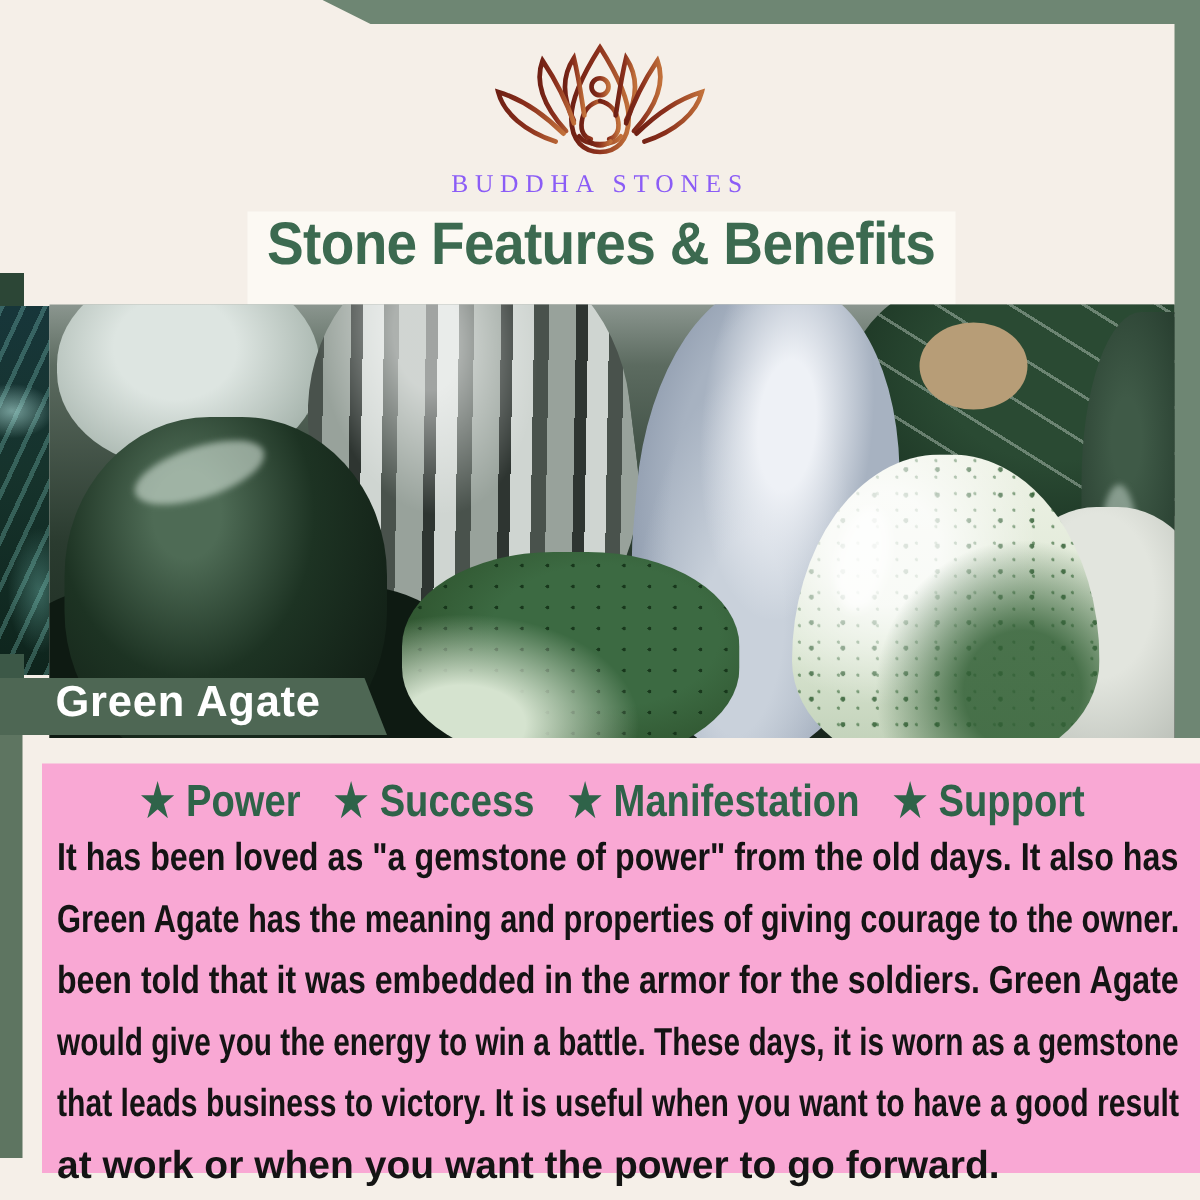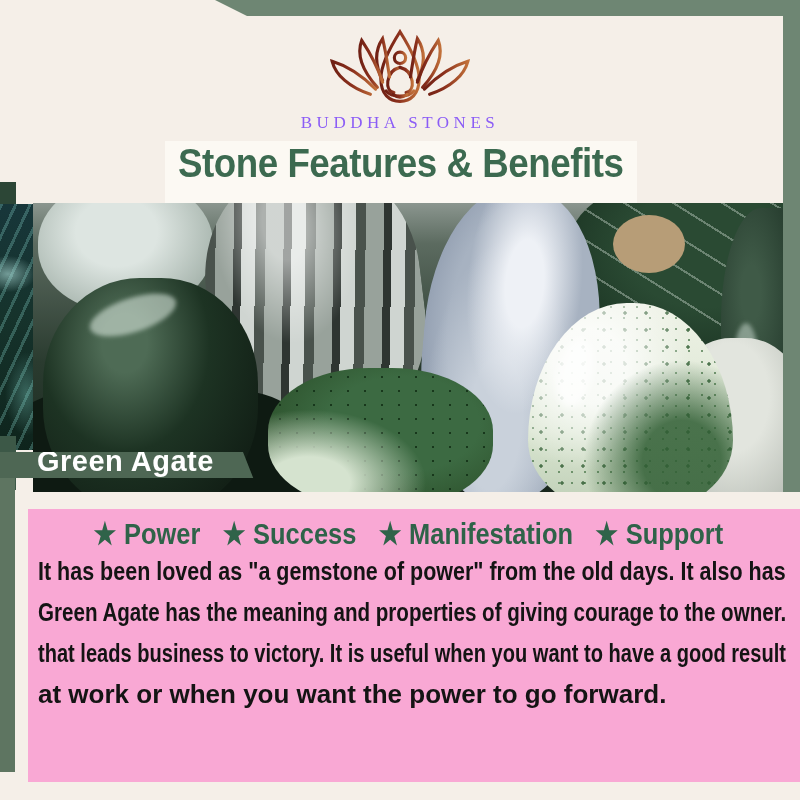--- a/index.html
+++ b/index.html
@@ -82,23 +82,23 @@
       radial-gradient(at 75% 75%, rgba(48,94,52,.85) 0 18%, transparent 45%),
       radial-gradient(at 30% 30%, rgba(255,255,255,.8) 0 18%, transparent 50%),
       radial-gradient(3px 3px at 13px 10px, rgba(52,96,54,.85) 50%, transparent 60%),
       radial-gradient(2px 2px at 5px 4px, rgba(70,115,70,.7) 50%, transparent 60%),
       linear-gradient(180deg,#eef2e6 0%,#dbe6d2 60%,#bccdb4 100%);
     background-size:auto,auto,21px 17px,13px 11px,auto;}
   .s-teardrop-gloss{left:525px;top:135px;width:34px;height:70px;border-radius:50%;
     background:rgba(255,255,255,.65);filter:blur(3px);transform:rotate(12deg);}
 
   
-  #photo-label-banner{left:0;top:452px;width:258px;height:26px;background:#4e6754;
+  #photo-label-banner{left:0;top:452px;width:258px;height:38px;background:#4e6754;
     clip-path:polygon(0 0,243px 0,258px 38px,0 38px);
-    display:flex;align-items:flex-end;}
+    display:flex;align-items:flex-start;}
   #photo-label{color:#ffffff;font-weight:bold;font-size:29px;letter-spacing:.5px;
     padding-left:37px;}
 
   
   #description-panel{left:28px;top:509px;width:779px;height:273px;background:#f9a8d4;}
   #benefits-row{position:absolute;left:0;top:7px;width:758px;text-align:center;
     white-space:nowrap;color:#2f6349;font-weight:bold;font-size:30px;}
   #benefits-row .fitwrap{display:inline-block;white-space:nowrap;}
   .benefit{margin:0 9px;}
   .star{margin-right:9px;}
@@ -173,16 +173,18 @@
     <span class="fitwrap" style="transform-origin: 50% 50%; transform: scaleX(0.847569);">
       <span class="benefit"><span class="star">★</span><span>Power</span></span>
       <span class="benefit"><span class="star">★</span><span>Success</span></span>
       <span class="benefit"><span class="star">★</span><span>Manifestation</span></span>
       <span class="benefit"><span class="star">★</span><span>Support</span></span>
     </span>
   </div>
   <div id="description-lines">
     <div class="line-row"><span class="desc-line" style="transform-origin: 0px 50%; transform: scaleX(0.826519);">It has been loved as "a gemstone of power" from the old days. It also has</span></div>
     <div class="line-row"><span class="desc-line" style="transform-origin: 0px 50%; transform: scaleX(0.791534);">Green Agate has the meaning and properties of giving courage to the owner.</span></div>
+    <div class="line-row"><span class="desc-line" style="transform-origin: 0px 50%; transform: scaleX(0.823789);">been told that it was embedded in the armor for the soldiers. Green Agate</span></div>
+    <div class="line-row"><span class="desc-line" style="transform-origin: 0px 50%; transform: scaleX(0.763265);">would give you the energy to win a battle. These days, it is worn as a gemstone</span></div>
     <div class="line-row"><span class="desc-line" style="transform-origin: 0px 50%; transform: scaleX(0.77193);">that leads business to victory. It is useful when you want to have a good result</span></div>
     <div class="line-row"><span class="desc-line" style="transform-origin: 0px 50%; transform: scaleX(1);">at work or when you want the power to go forward.</span></div>
   </div>
 </div>
 
 </body></html>

